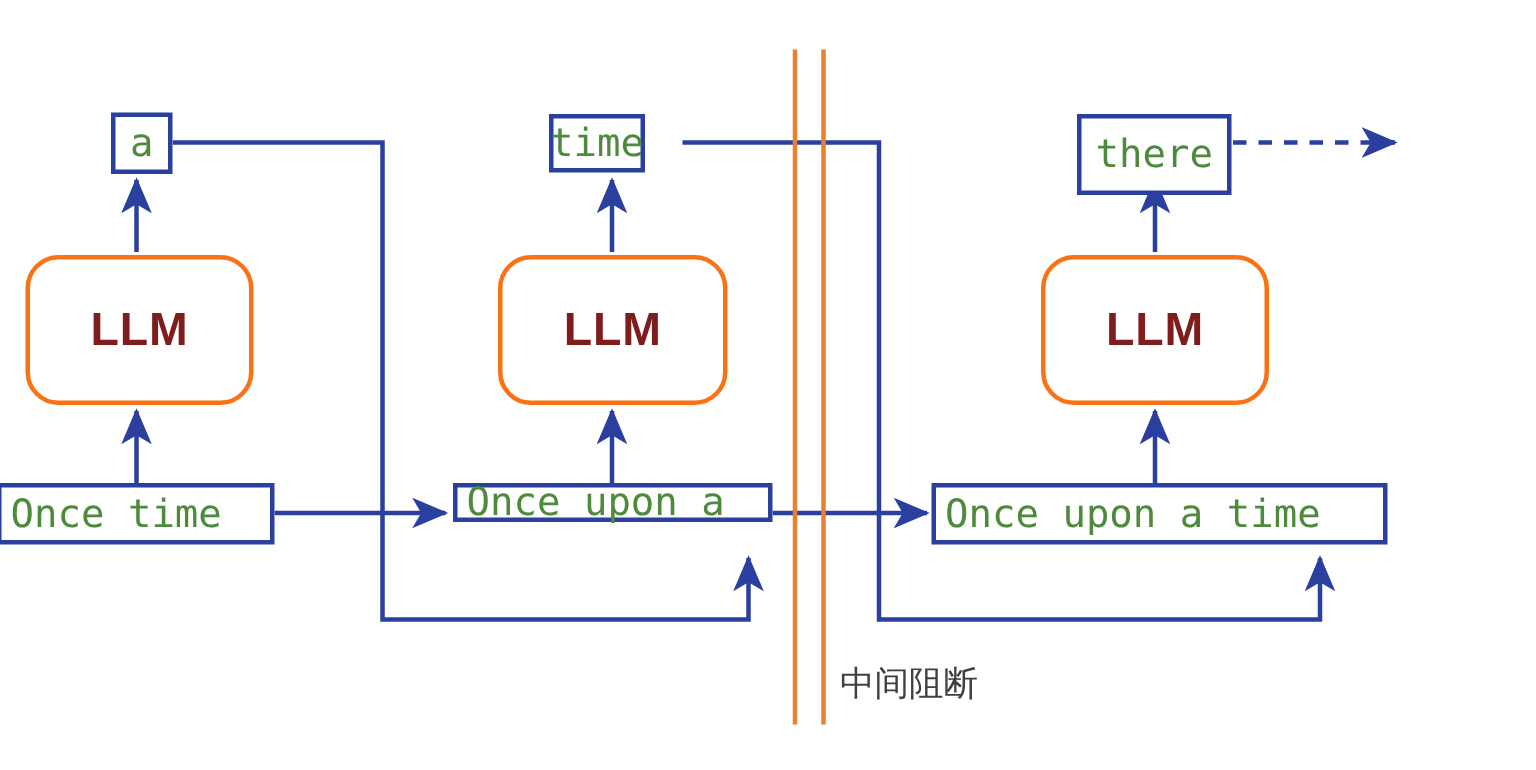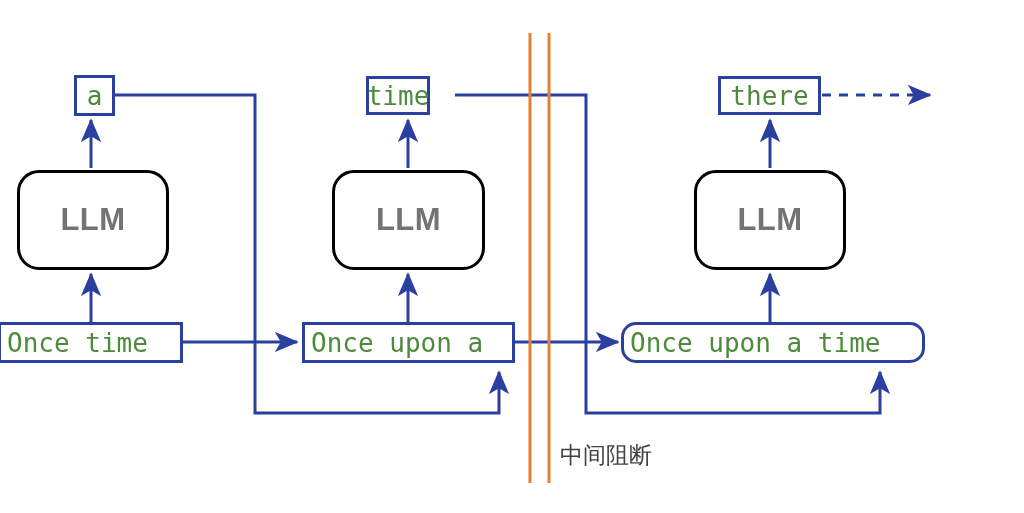--- a/index.html
+++ b/index.html
@@ -20,30 +20,30 @@
   #wires {
     position: absolute;
     left: 0; top: 0;
     width: 1024px;
     height: 513px;
     pointer-events: none;
   }
   .llm-box {
     position: absolute;
     box-sizing: border-box;
-    border: 3px solid #000000;
+    border: 3px solid #f97316;
     border-radius: 22px;
     background: #ffffff;
     display: flex;
     align-items: center;
     justify-content: center;
     font-family: "Liberation Sans", sans-serif;
     font-size: 31px;
     font-weight: 700;
-    color: #737373;
+    color: #7f1d1d;
     letter-spacing: 0.5px;
   }
   .token-box {
     position: absolute;
     box-sizing: border-box;
     border: 3px solid #2B3F9E;
     background: #ffffff;
     display: flex;
     align-items: center;
     justify-content: center;
@@ -125,29 +125,29 @@
   <div class="ctx-box" style="left:-2px; top:322px; width:185px; height:41px;">
     <span>Once time</span>
   </div>
 
   <div class="llm-box" style="left:332px; top:170px; width:153px; height:100px;">
     <span>LLM</span>
   </div>
   <div class="token-box" style="left:366px; top:76px; width:64px; height:39px;">
     <span>time</span>
   </div>
-  <div class="ctx-box" style="left:302px; top:322px; width:213px; height:41px;">
+  <div class="ctx-box" style="left:302px; top:322px; width:213px; height:26px;">
     <span>Once upon a</span>
   </div>
 
   <div class="llm-box" style="left:694px; top:170px; width:152px; height:100px;">
     <span>LLM</span>
   </div>
-  <div class="token-box" style="left:718px; top:76px; width:103px; height:39px;">
+  <div class="token-box" style="left:718px; top:76px; width:103px; height:54px;">
     <span>there</span>
   </div>
-  <div class="ctx-box" style="left:621px; top:322px; width:304px; height:41px;border-radius:15px;">
+  <div class="ctx-box" style="left:621px; top:322px; width:304px; height:41px;">
     <span>Once upon a time</span>
   </div>
 
   <div class="cut-label" style="left:560px; top:440px;">中间阻断</div>
 
 </div>
 
 </body></html>

